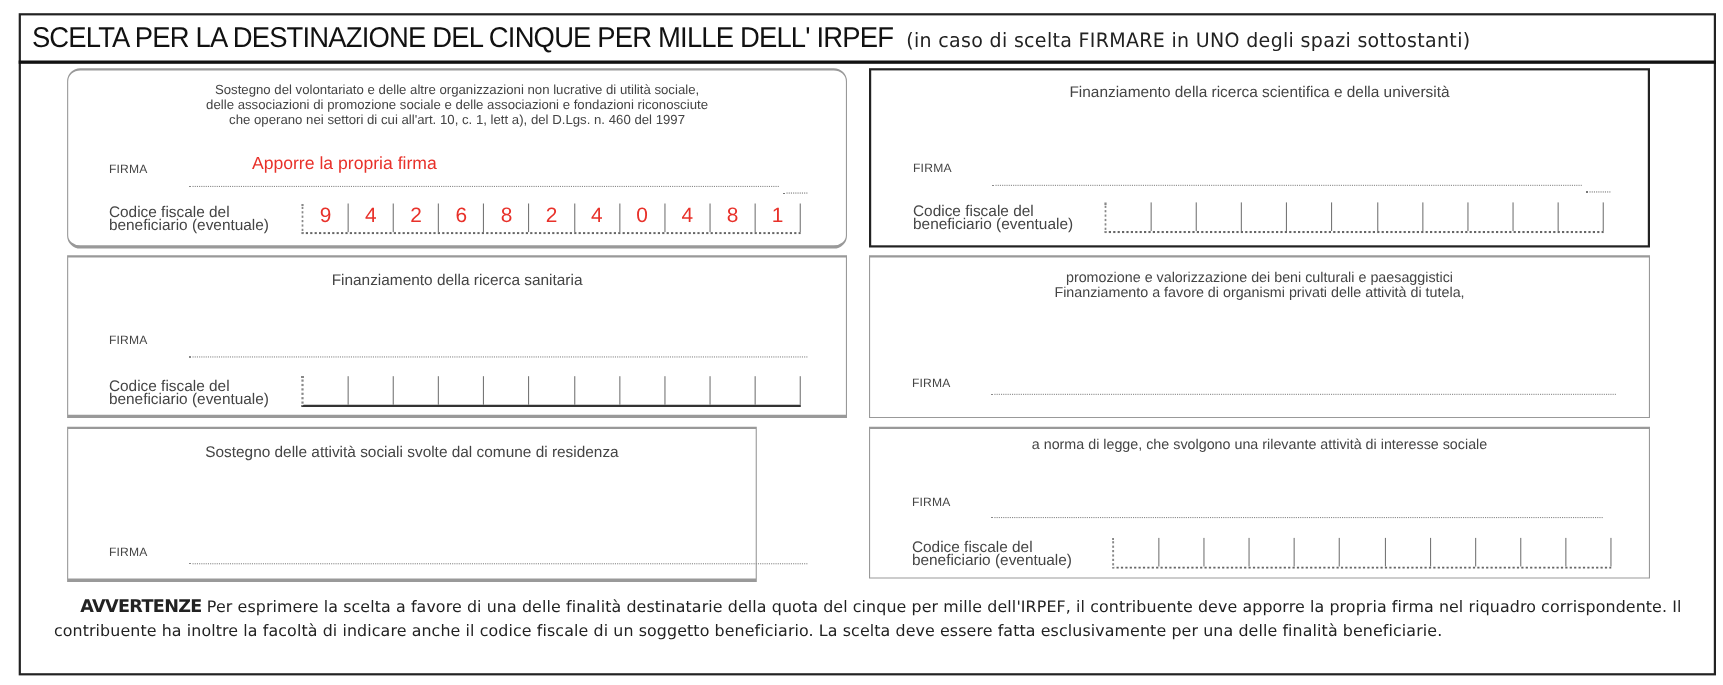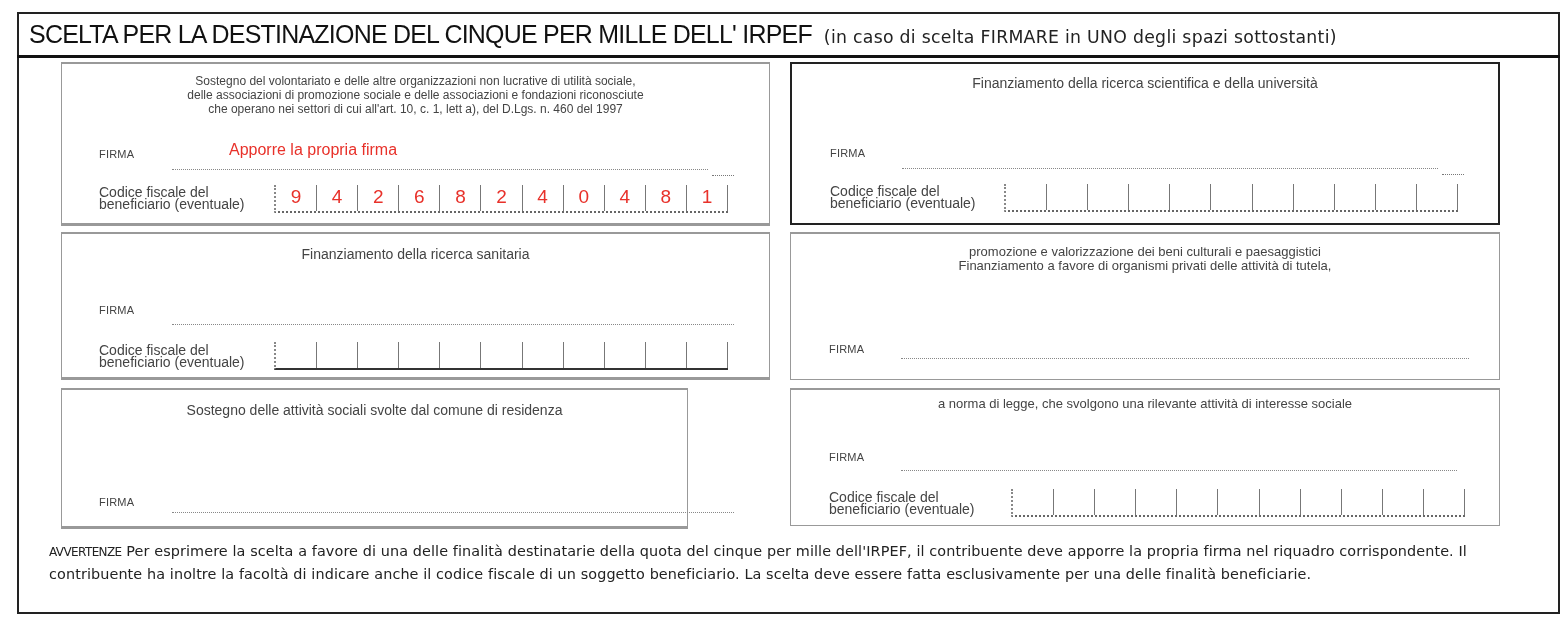--- a/index.html
+++ b/index.html
@@ -13,34 +13,34 @@
   .desc { position:absolute; left:0; right:0; text-align:center; font-size:12px; line-height:14px; color:#444; }
   .desc.big { font-size:14px; line-height:16px; }
   .firma-label { position:absolute; font-size:11px; color:#444; letter-spacing:0.2px; }
   .firma-line { position:absolute; height:0; border-bottom:1px dotted #888; }
   .firma-tail { position:absolute; height:0; border-bottom:1px dotted #777; }
   .firma-value { position:absolute; font-size:16px; color:#e8312a; }
   .cf-label { position:absolute; font-size:14px; line-height:12px; color:#444; }
   .cf-cells { position:absolute; height:28px; display:flex; border-bottom:2px dotted #666; border-left:2px dotted #888; box-sizing:border-box; }
   .cf-cell { flex:1; border-right:1px solid #777; display:flex; align-items:flex-end; justify-content:center; font-size:19px; color:#e8312a; padding-bottom:3px; box-sizing:border-box; }
   .warning { position:absolute; left:49px; top:540px; width:1480px; font-family:"DejaVu Sans", sans-serif; font-size:14.4px; line-height:22px; color:#222; letter-spacing:0.1px; }
-  .warning b { font-weight:normal; font-size:12px; letter-spacing:-0.6px; }
+  .warning b { font-weight:bold; font-size:16px; letter-spacing:-0.6px;margin-left:24px; }
 </style>
 </head>
 <body>
 
 <div class="outer"></div>
 <div class="header">
   <div class="title">
     <span>SCELTA PER LA DESTINAZIONE DEL CINQUE PER MILLE DELL' IRPEF</span>
     <span class="subtitle">(in caso di scelta FIRMARE in UNO degli spazi sottostanti)</span>
   </div>
 </div>
 
-<div class="box" style="left:61px; top:62px; width:709px; height:164px;">
+<div class="box" style="left:61px; top:62px; width:709px; height:164px;border-radius:12px;">
   <div class="desc" style="top:10px;">
     <div>Sostegno del volontariato e delle altre organizzazioni non lucrative di utilità sociale,</div>
     <div>delle associazioni di promozione sociale e delle associazioni e fondazioni riconosciute</div>
     <div>che operano nei settori di cui all'art. 10, c. 1, lett a), del D.Lgs. n. 460 del 1997</div>
   </div>
   <div class="firma-label" style="left:37px; top:84px;">FIRMA</div>
   <div class="firma-value" style="left:167px; top:77px;">Apporre la propria firma</div>
   <div class="firma-line" style="left:110px; top:105px; width:536px;"></div>
   <div class="firma-tail" style="left:650px; top:111px; width:22px;"></div>
   <div class="cf-label" style="left:37px; top:122px;">

